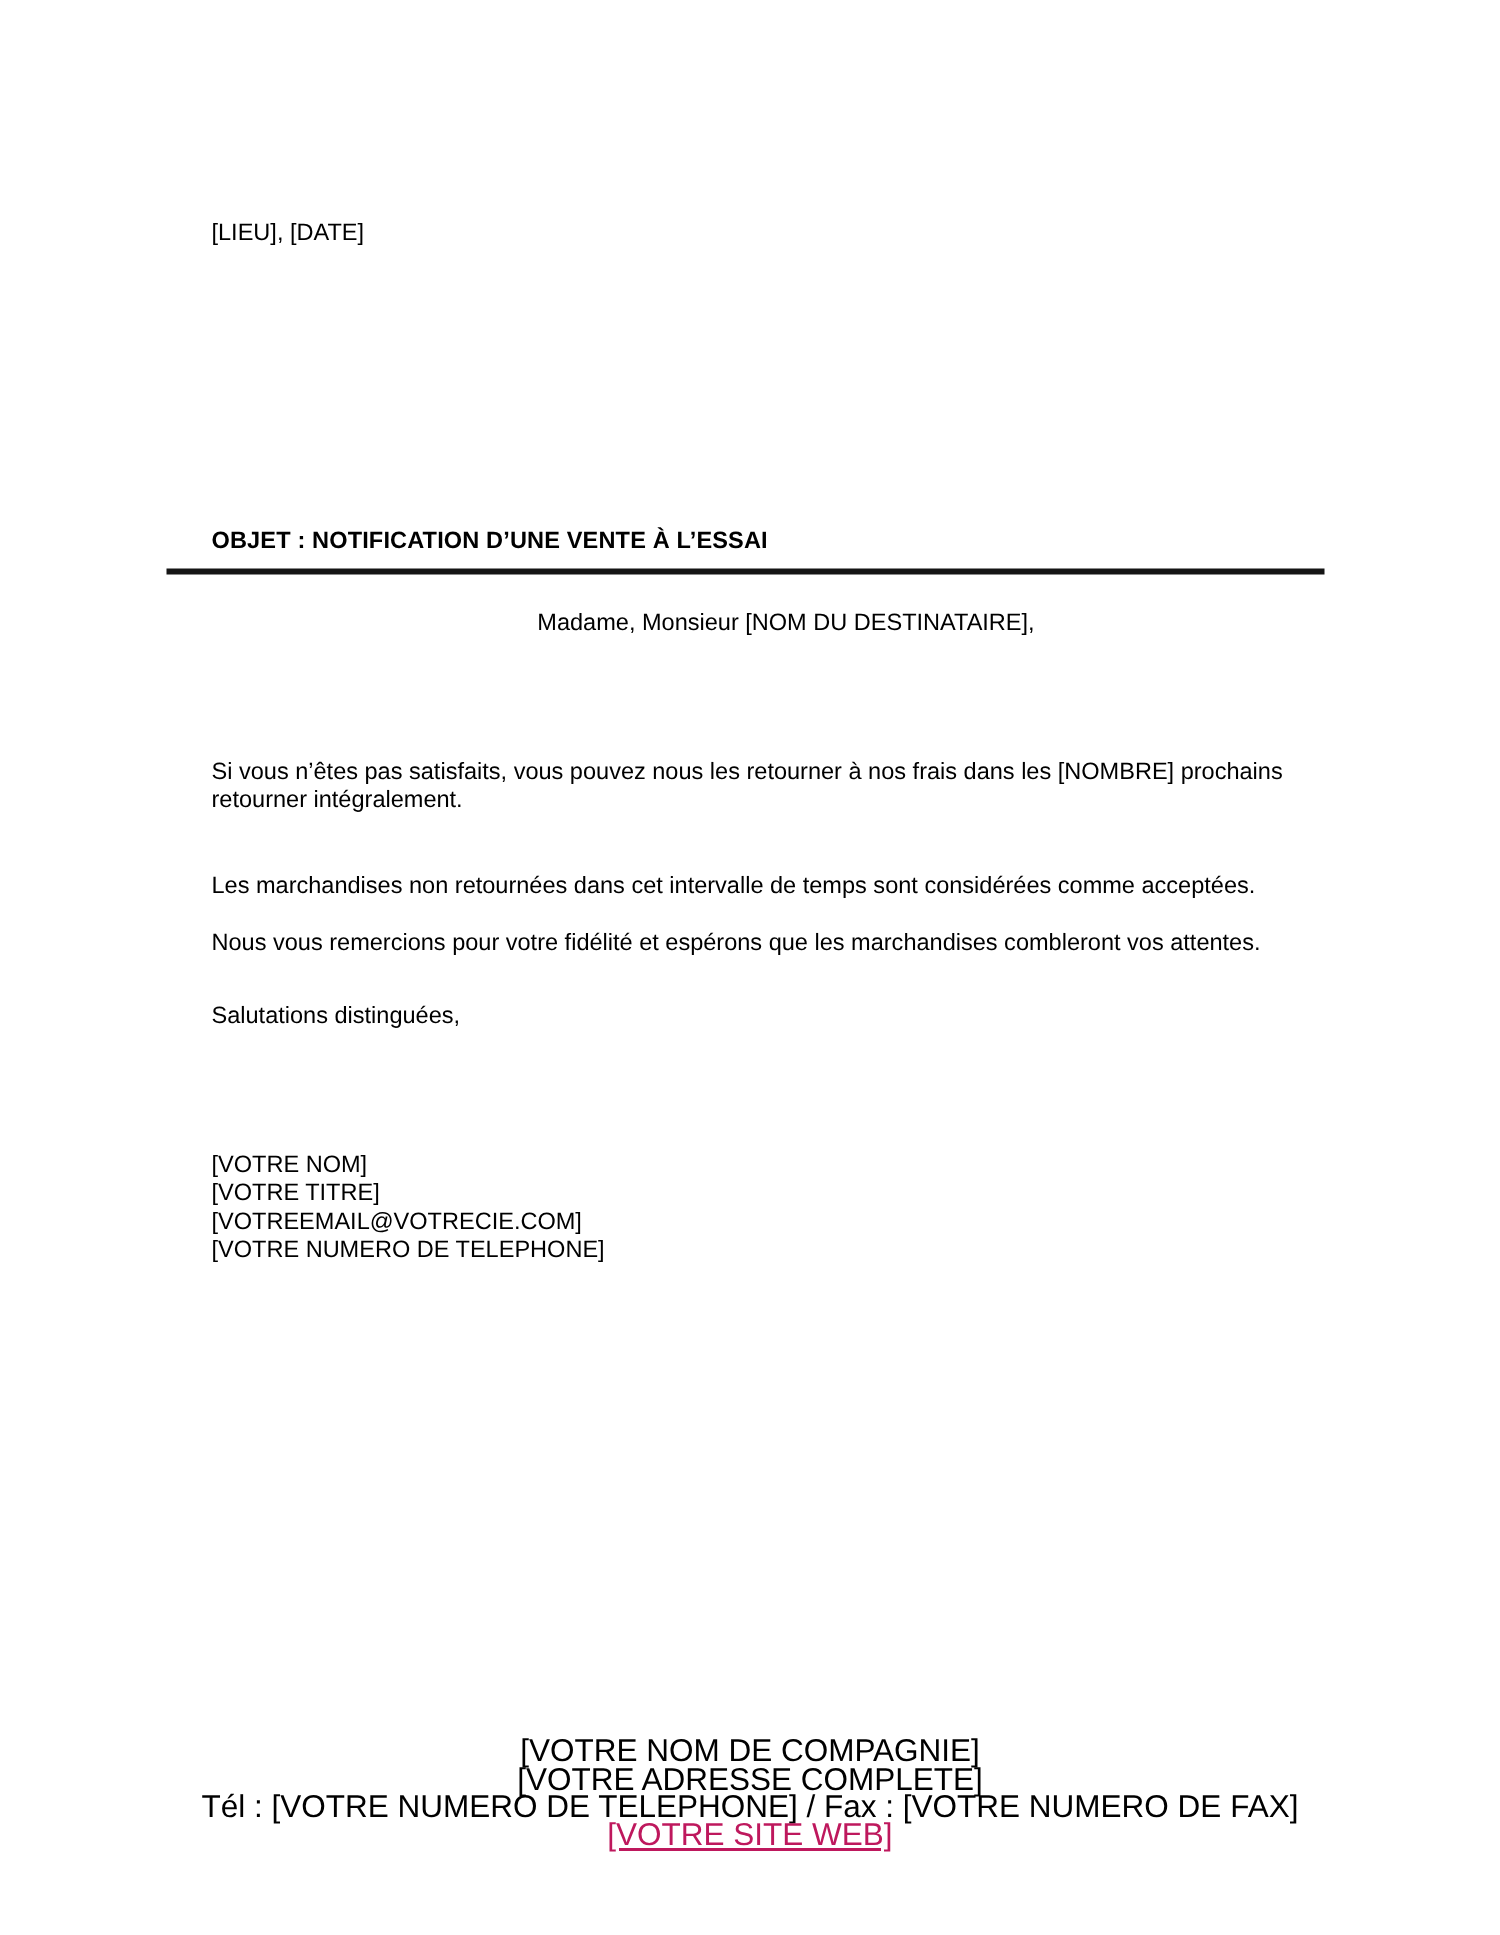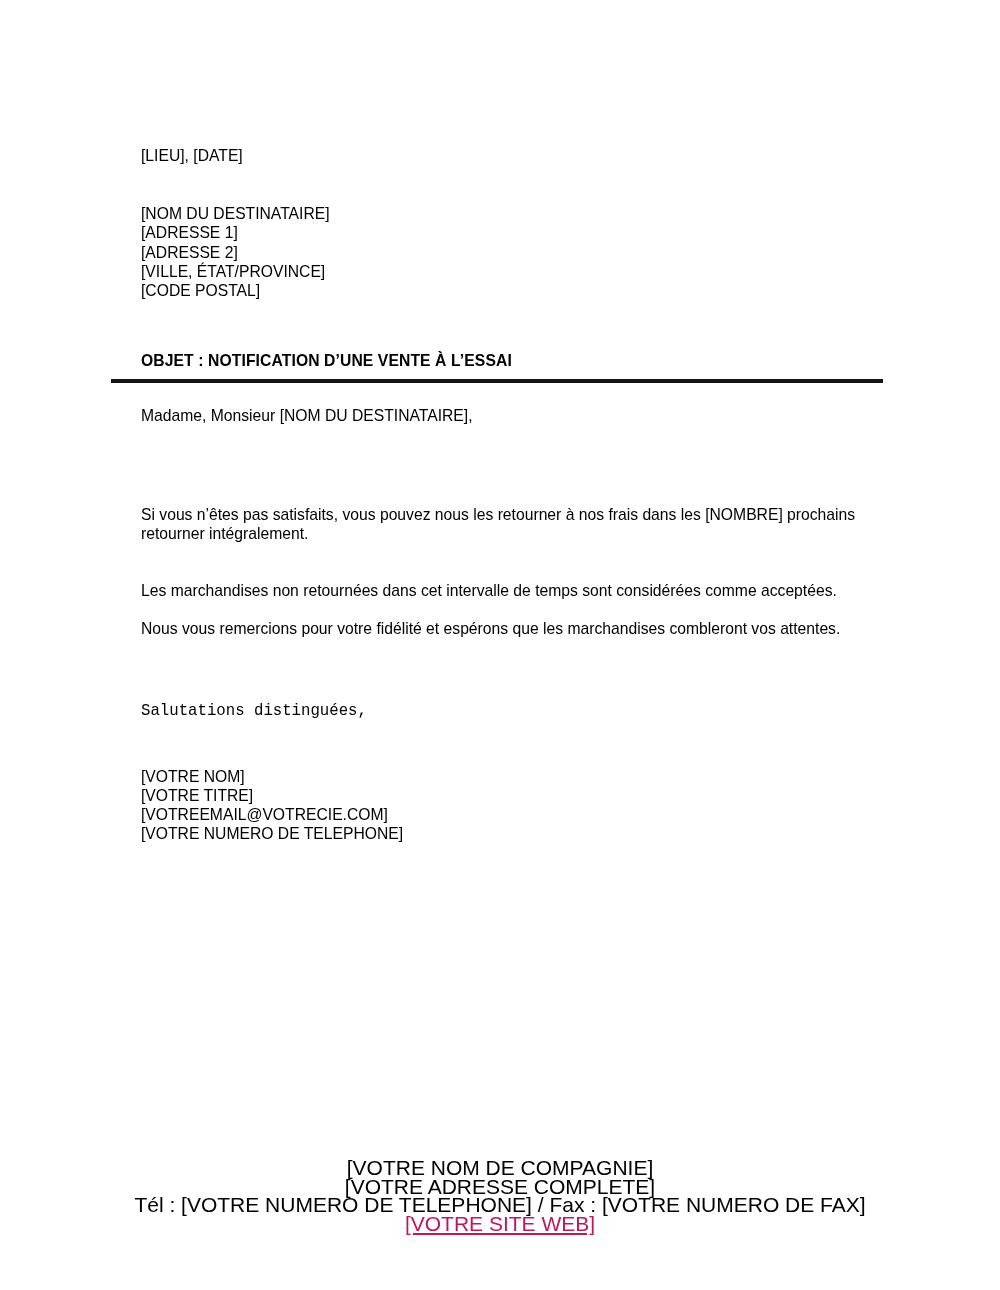--- a/index.html
+++ b/index.html
@@ -29,26 +29,26 @@
   .recipient      { top: 204px; }
   .subject        { top: 351px; font-weight: bold; letter-spacing: 0.1px; }
   .rule {
     position: absolute;
     left: 111px;
     top: 379px;
     width: 772px;
     height: 4px;
     background: #151515;
   }
-  .salutation     { top: 406px; }
+  .salutation     { top: 406px; text-align: center; }
   .para-1         { top: 448px; }
   .para-2         { top: 505px; }
   .para-3         { top: 581px; }
   .para-4         { top: 619px; }
-  .closing        { top: 702px; font-family: Liberation Mono, monospace; }
+  .closing        { top: 668px; }
   .signature      { top: 767px; line-height: 19.1px; }
   .footer {
     position: absolute;
     left: 0;
     top: 1159px;
     width: 1000px;
     text-align: center;
     font-size: 21px;
     line-height: 18.5px;
   }
@@ -57,27 +57,20 @@
     cursor: pointer;
   }
 </style>
 </head>
 <body>
 
 <div class="page" style="color: rgb(0, 0, 0);">
 
   <div class="abs date-line">[LIEU], [DATE]</div>
 
-  <div class="abs recipient">
-    <div>[NOM DU DESTINATAIRE]</div>
-    <div>[ADRESSE 1]</div>
-    <div>[ADRESSE 2]</div>
-    <div>[VILLE, ÉTAT/PROVINCE]</div>
-    <div>[CODE POSTAL]</div>
-  </div>
 
   <div class="abs subject">OBJET : NOTIFICATION D’UNE VENTE À L’ESSAI</div>
   <div class="rule" style="background: rgb(21, 21, 21);"></div>
 
   <div class="abs salutation">Madame, Monsieur [NOM DU DESTINATAIRE],</div>
 
   <div class="abs para-1">
   </div>
 
   <div class="abs para-2">

